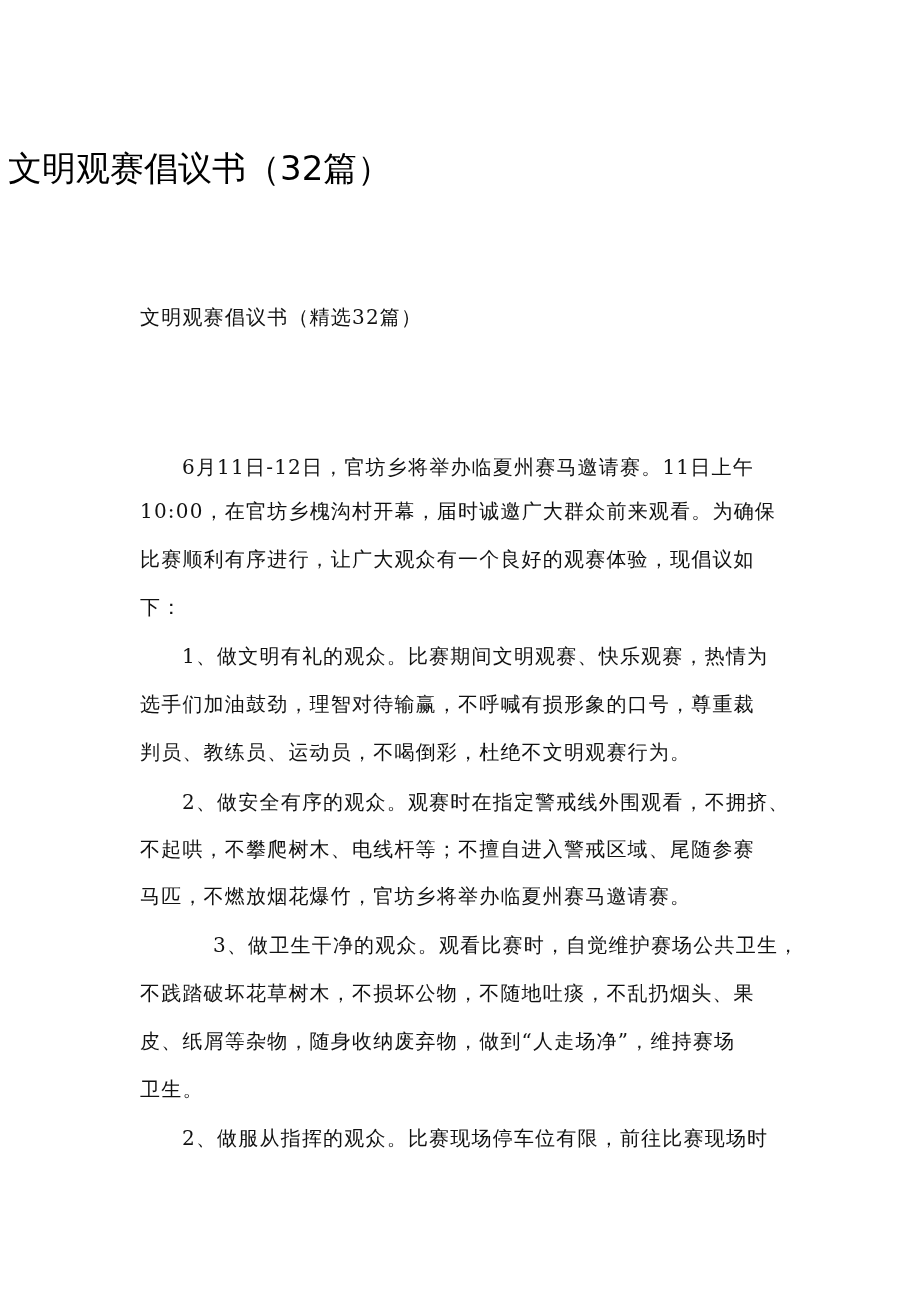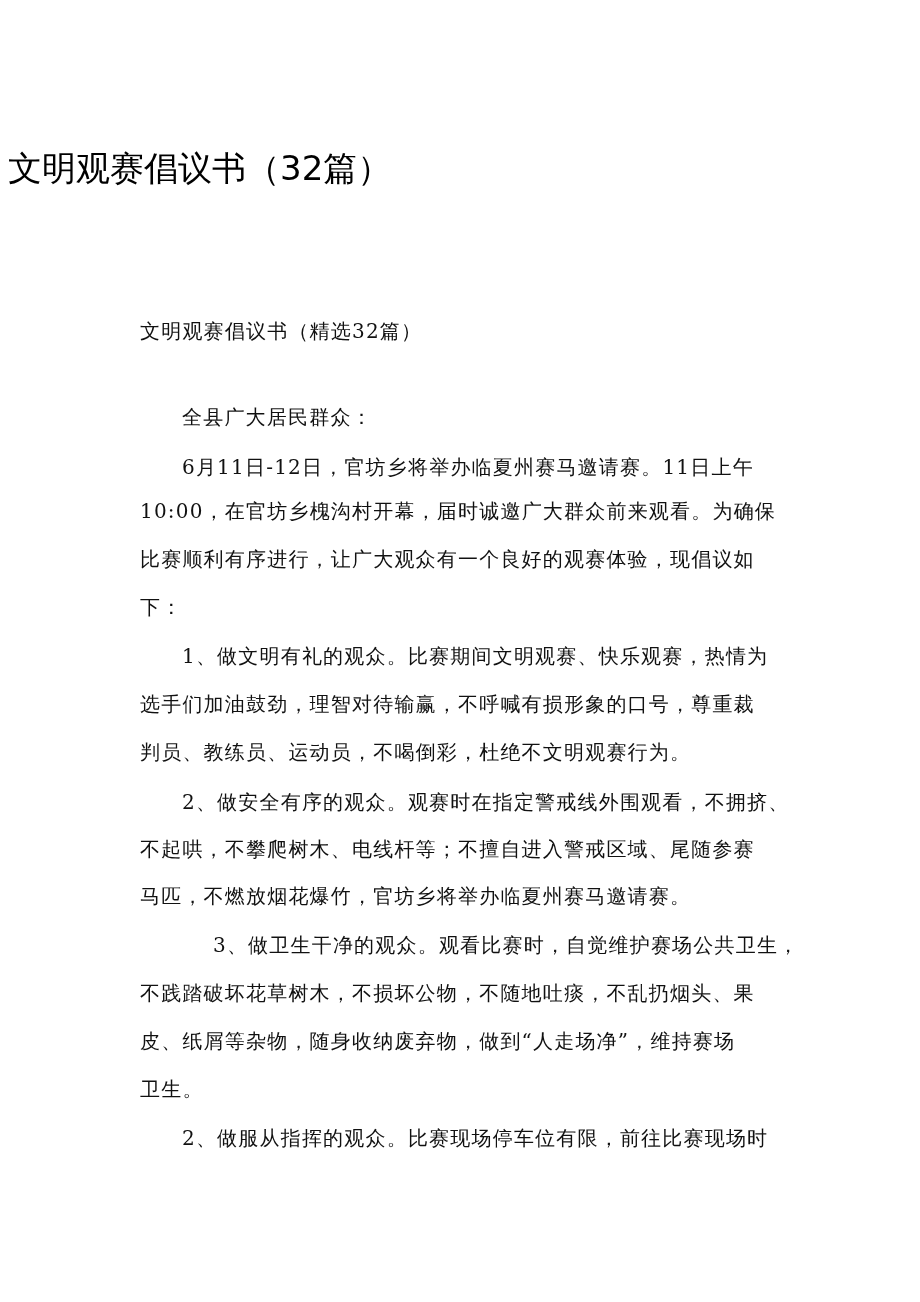--- a/index.html
+++ b/index.html
@@ -46,22 +46,21 @@
     .ind0 { left: 140px; }
     .ind2 { left: 182px; }
   </style>
 </head>
 <body>
 
 <div class="page">
 
   <div class="title">文明观赛倡议书（32篇）</div>
 
-  <div class="line ind0" style="top:304px;margin-top:14px;">文明观赛倡议书（精选32篇）</div>
-  <div class="line ind2" style="top:404px;">全县广大居民群众：</div>
+  <div class="line ind0" style="top:304px;">文明观赛倡议书（精选32篇）</div>
 
   <div>
     <div class="line ind2" style="top:454px;">6月11日-12日，官坊乡将举办临夏州赛马邀请赛。11日上午</div>
     <div class="line ind0" style="top:498px;">10:00，在官坊乡槐沟村开幕，届时诚邀广大群众前来观看。为确保</div>
     <div class="line ind0" style="top:546px;">比赛顺利有序进行，让广大观众有一个良好的观赛体验，现倡议如</div>
     <div class="line ind0" style="top:594px;">下：</div>
   </div>
 
   <div>
     <div class="line ind2" style="top:643px;">1、做文明有礼的观众。比赛期间文明观赛、快乐观赛，热情为</div>

